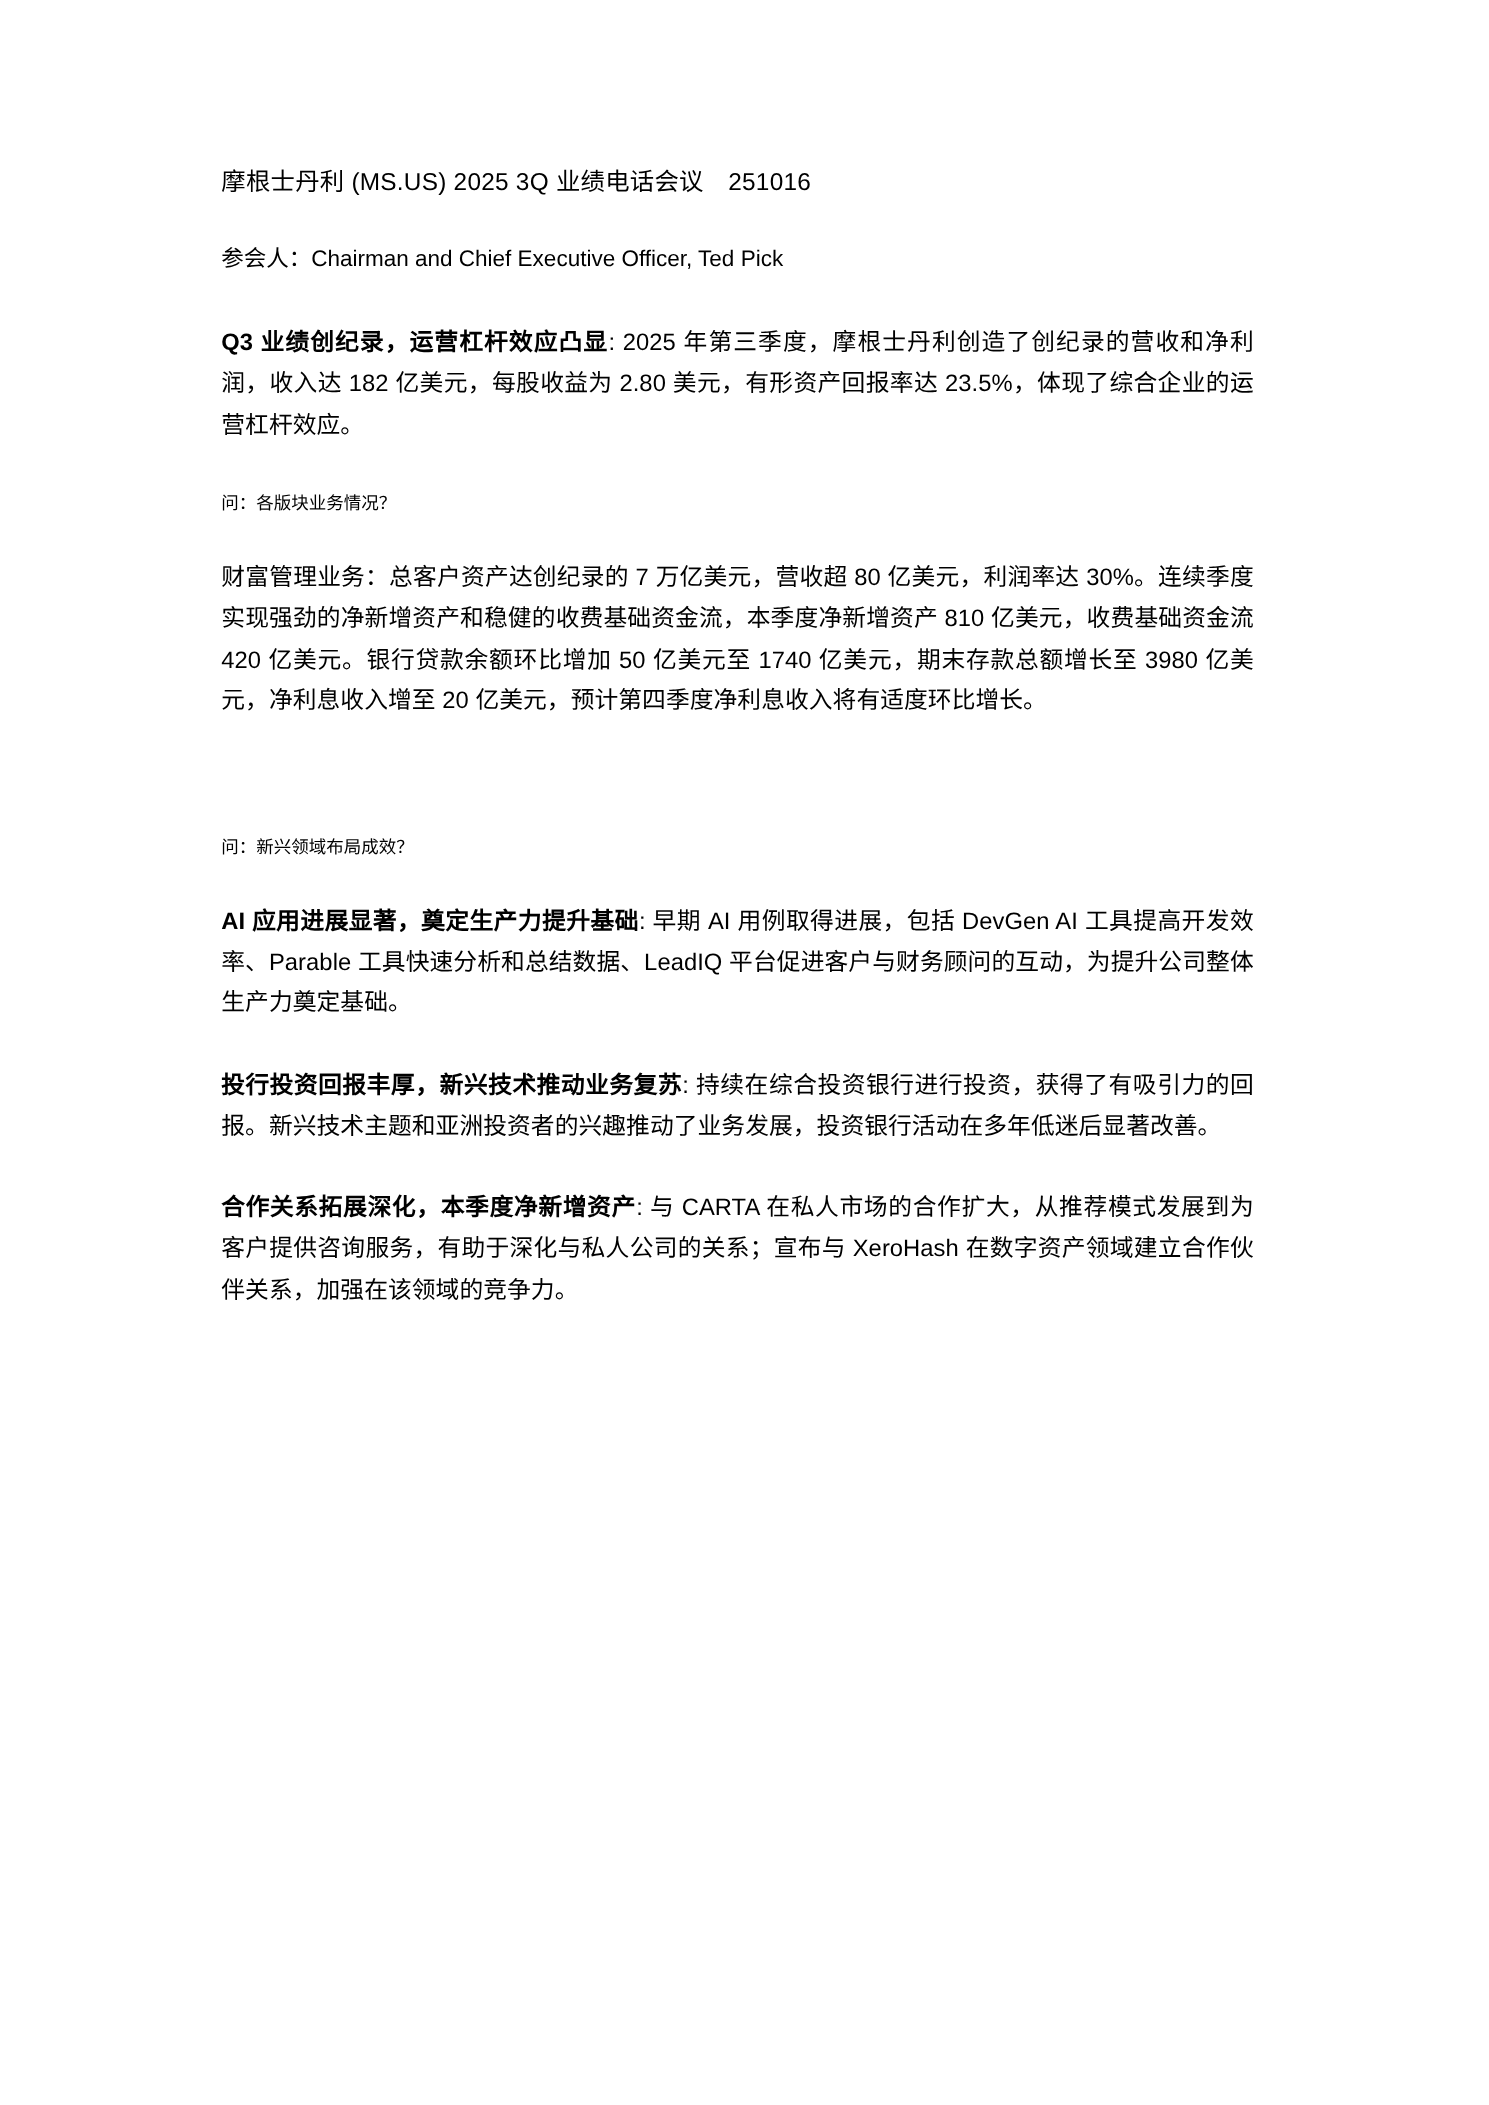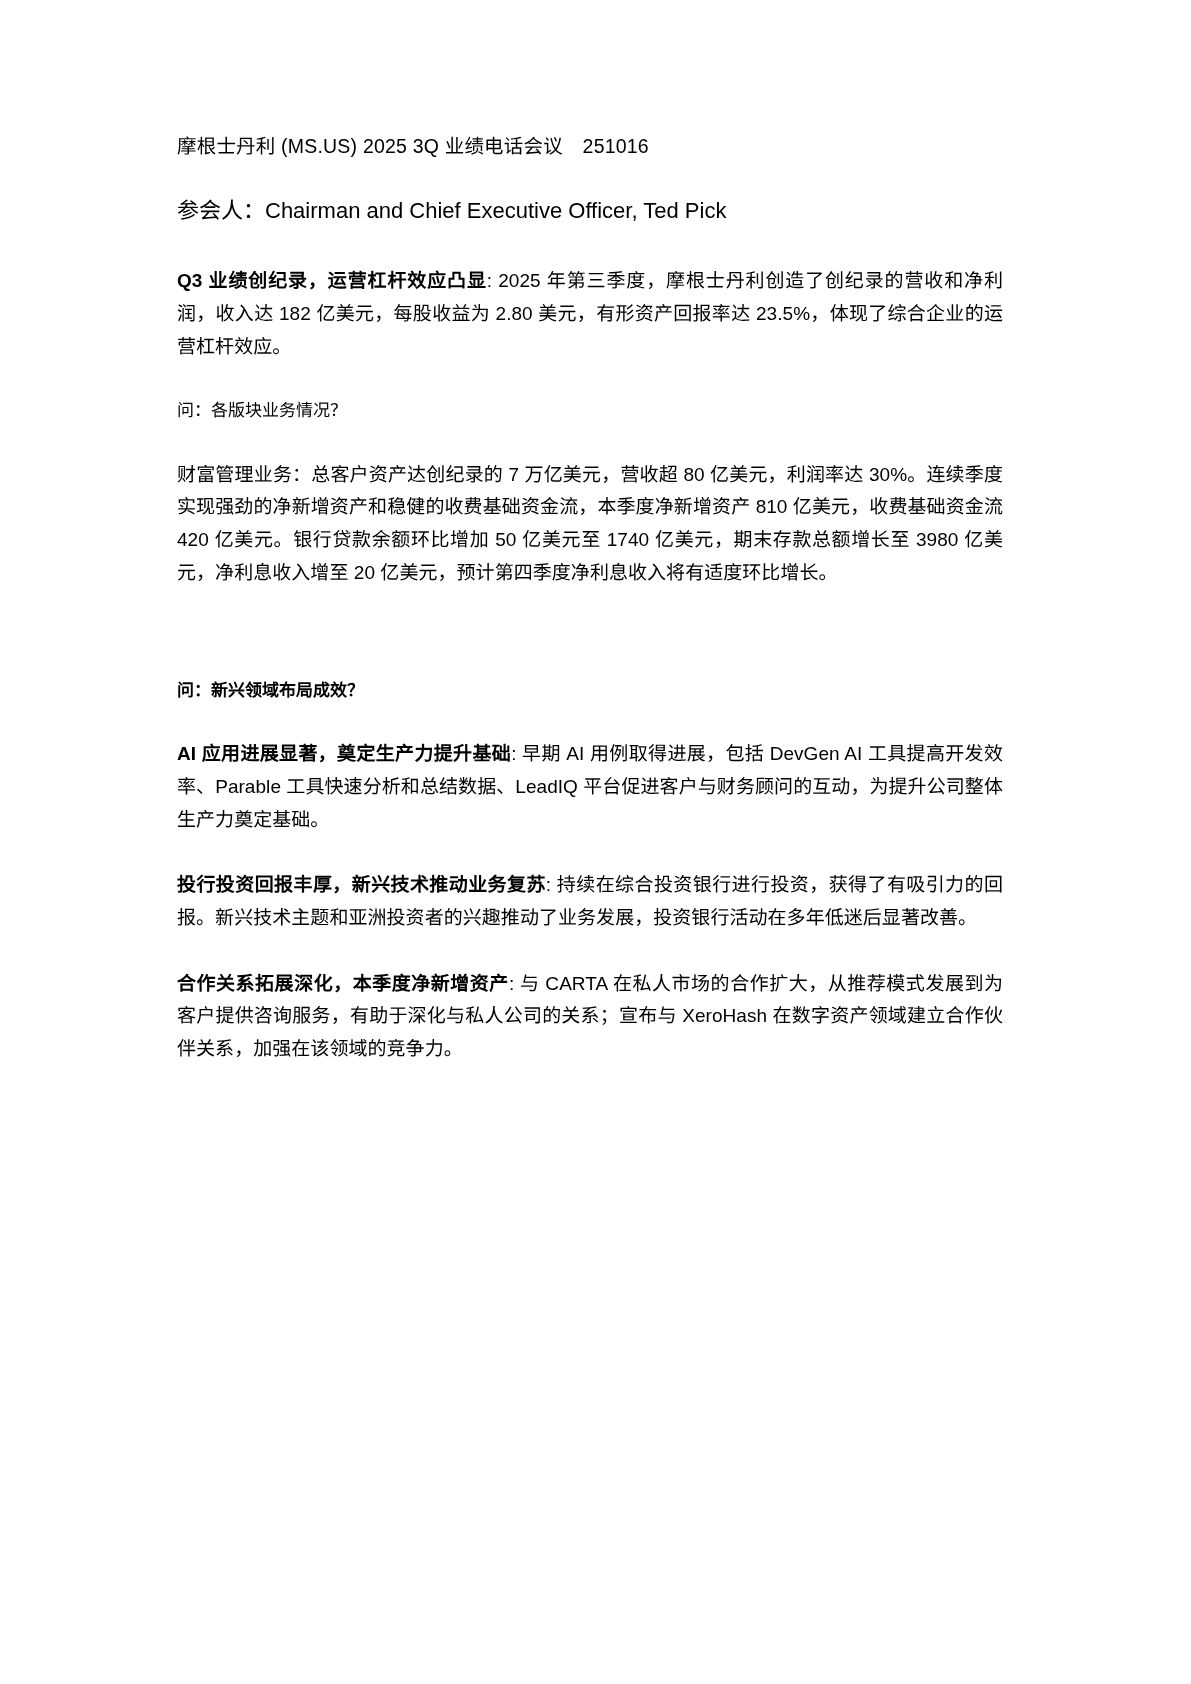--- a/index.html
+++ b/index.html
@@ -29,42 +29,42 @@
   }
   .doc-title {
     font-size: 19.5px;
     line-height: 1.5;
     letter-spacing: 0.2px;
     margin: 0 0 33px 0;
     white-space: pre-wrap;
     font-weight: 400;
   }
   .participants {
-    font-size: 22px;
+    font-size: 18px;
     line-height: 1.5;
     margin: 0 0 38px 0;
   }
   .para {
     font-size: 19px;
     line-height: 1.72;
     margin: 0 0 25px 0;
     text-align: justify;
     text-justify: inter-ideograph;
     letter-spacing: 0.05px;
   }
   .para b, .lead {
     font-weight: 700;
   }
   .question {
-    font-size: 17px;
+    font-size: 14px;
     line-height: 1.72;
     margin: 0 0 25px 0;
   }
   .question.bold {
-    font-weight: 700;
+    font-weight: 400;
   }
   .gap-block {
     height: 62px;
   }
   .spacer-sm {
     height: 8px;
   }
 </style>
 </head>
 <body>

